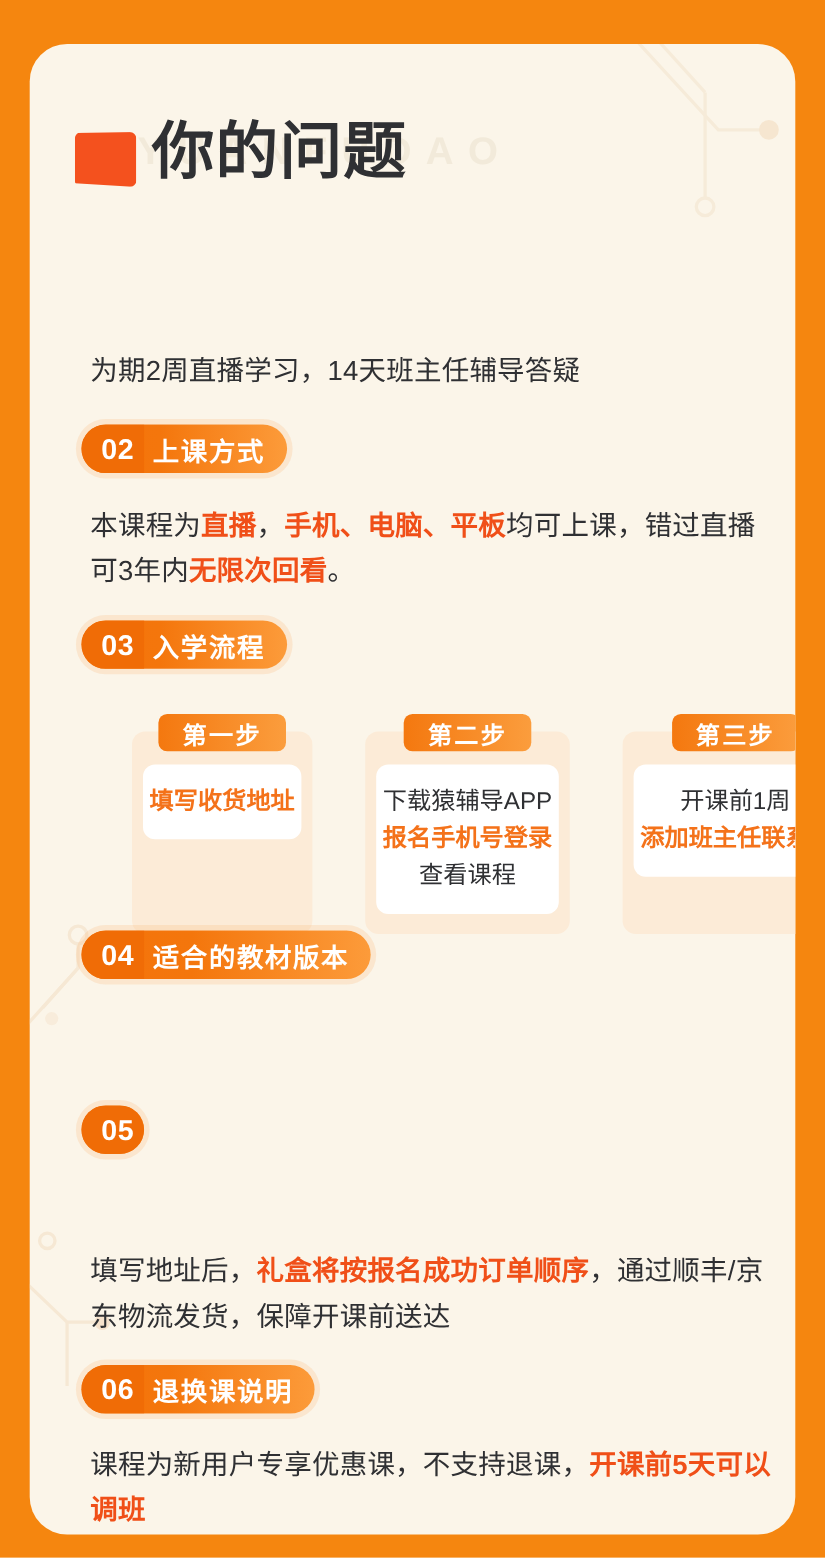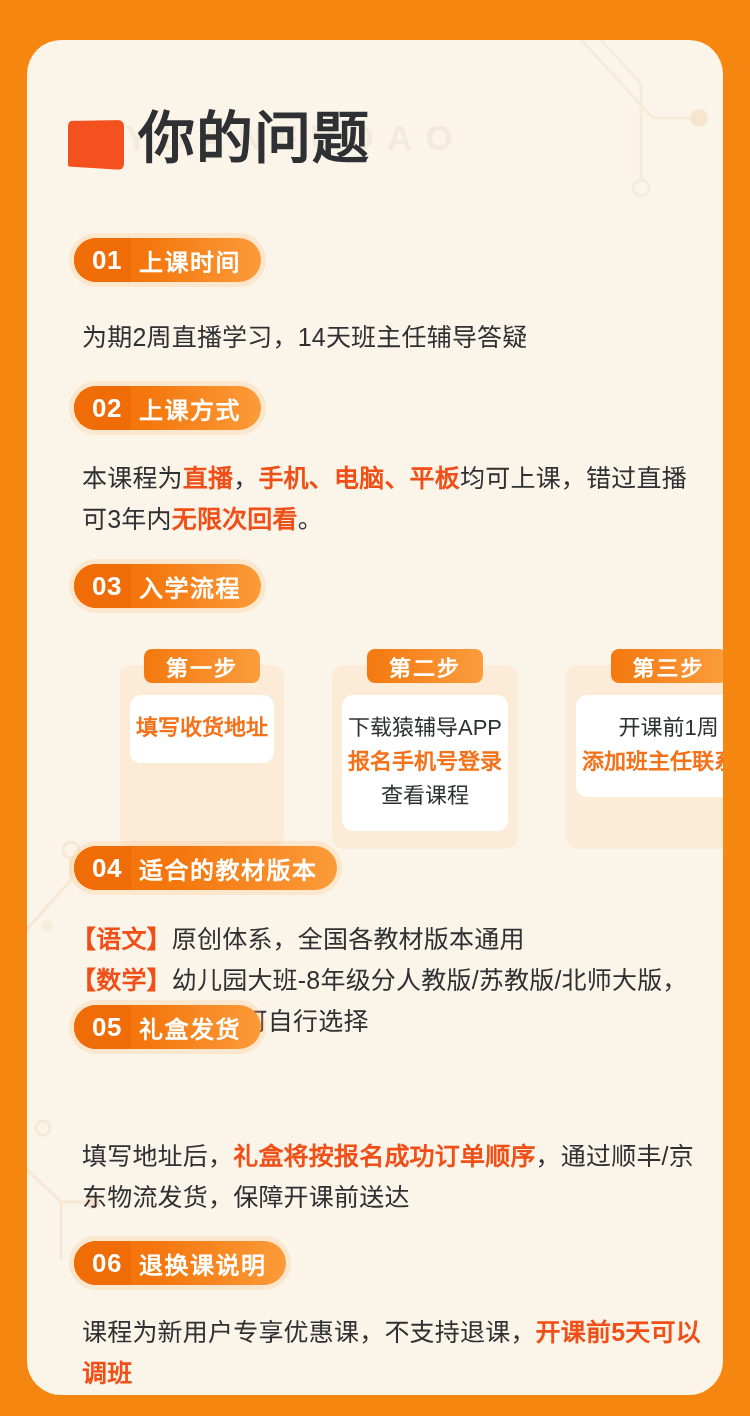--- a/index.html
+++ b/index.html
@@ -221,24 +221,20 @@
     <circle cx="66" cy="372" r="7" fill="#F6E2CC"></circle>
     <circle cx="16" cy="298" r="7" fill="none" stroke="#F6E8D4" stroke-width="3"></circle>
   </svg>
 
   <div id="header">
     <div id="watermark">YUANFUDAO</div>
     <div id="logo-mark"></div>
     <div id="page-title">你的问题</div>
   </div>
 
-  <div class="sec-badge" style="top:198px">
-    <span class="num">01</span>
-    <span class="ttl">上课时间</span>
-  </div>
   <div class="sec-body" style="top:277px">
     <span>为期2周直播学习，14天班主任辅导答疑</span>
   </div>
 
   <div class="sec-badge" style="top:346px">
     <span class="num">02</span>
     <span class="ttl">上课方式</span>
   </div>
   <div class="sec-body" style="top:418px">
     <span>本课程为</span><span class="hl">直播</span><span>，</span><span class="hl">手机、电脑、平板</span><span>均可上课，错过直播可3年内</span><span class="hl">无限次回看</span><span>。</span>
@@ -274,29 +270,23 @@
         <span class="step-line hl-o">添加班主任联系方式</span>
       </div>
     </div>
 
   </div>
 
   <div class="sec-badge" style="top:806px">
     <span class="num">04</span>
     <span class="ttl">适合的教材版本</span>
   </div>
-  <div class="sec-body" style="top:879px; left:44px; width:660px;">
-    <span class="tb-row"><span class="tb-tag">【语文】</span><span>原创体系，全国各教材版本通用</span></span>
-    <span class="tb-row"><span class="tb-tag">【数学】</span><span>幼儿园大班-8年级分人教版/苏教版/北师大版，</span></span>
-    <span class="tb-indent">报名后可自行选择</span>
-  </div>
 
   <div class="sec-badge" style="top:965px">
     <span class="num">05</span>
-    <span class="ttl">礼盒发货</span>
   </div>
   <div class="sec-body" style="top:1096px">
     <span>填写地址后，</span><span class="hl">礼盒将按报名成功订单顺序</span><span>，通过顺丰/京东物流发货，保障开课前送达</span>
   </div>
 
   <div class="sec-badge" style="top:1201px">
     <span class="num">06</span>
     <span class="ttl">退换课说明</span>
   </div>
   <div class="sec-body" style="top:1272px">

